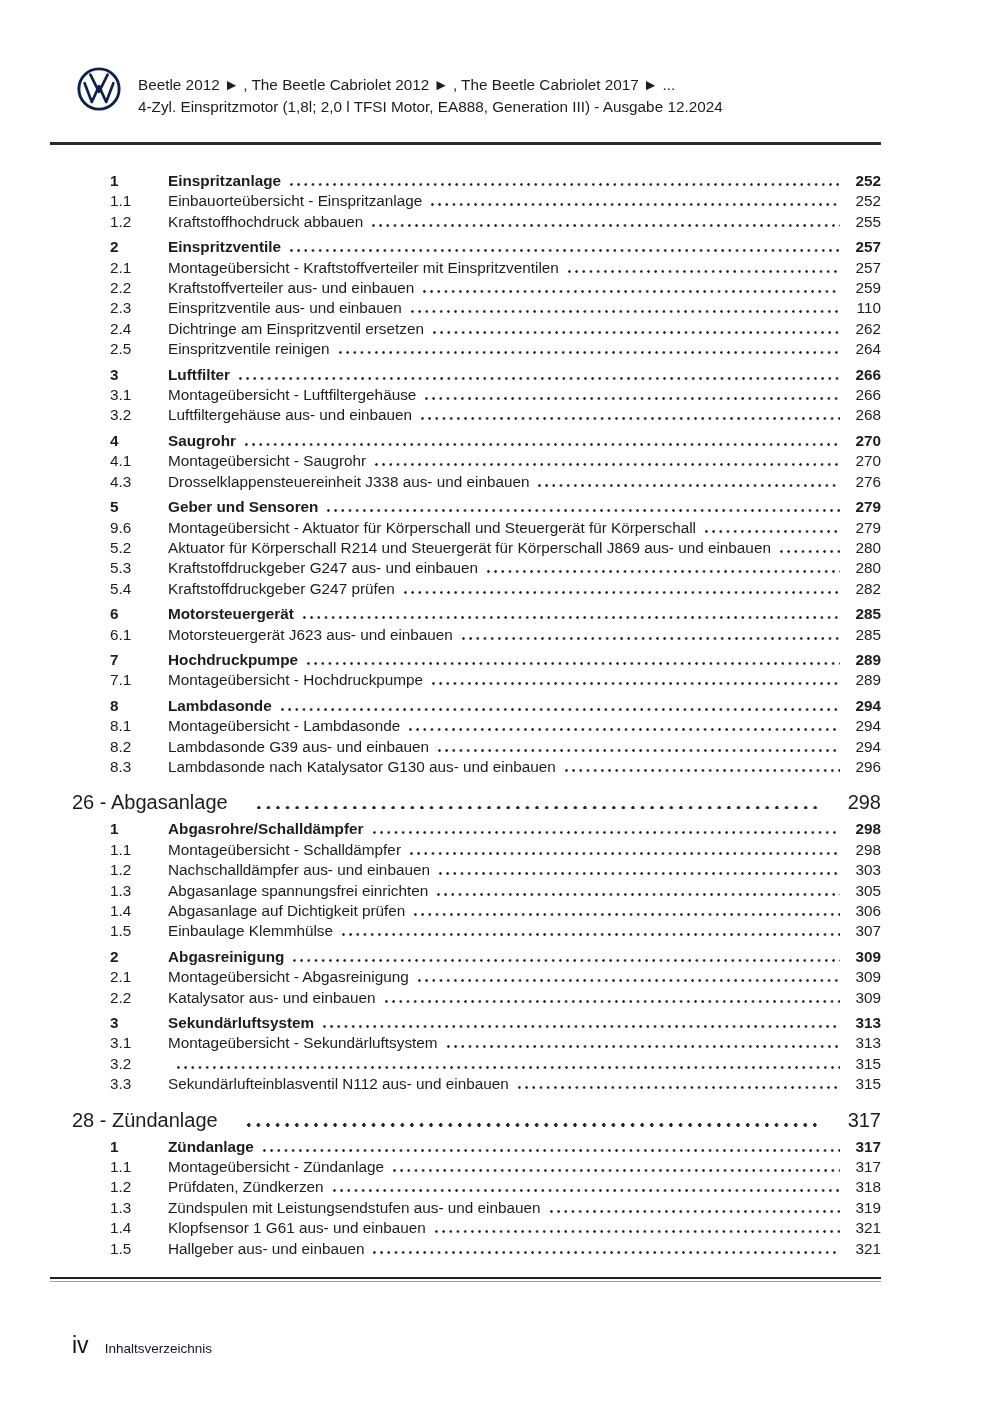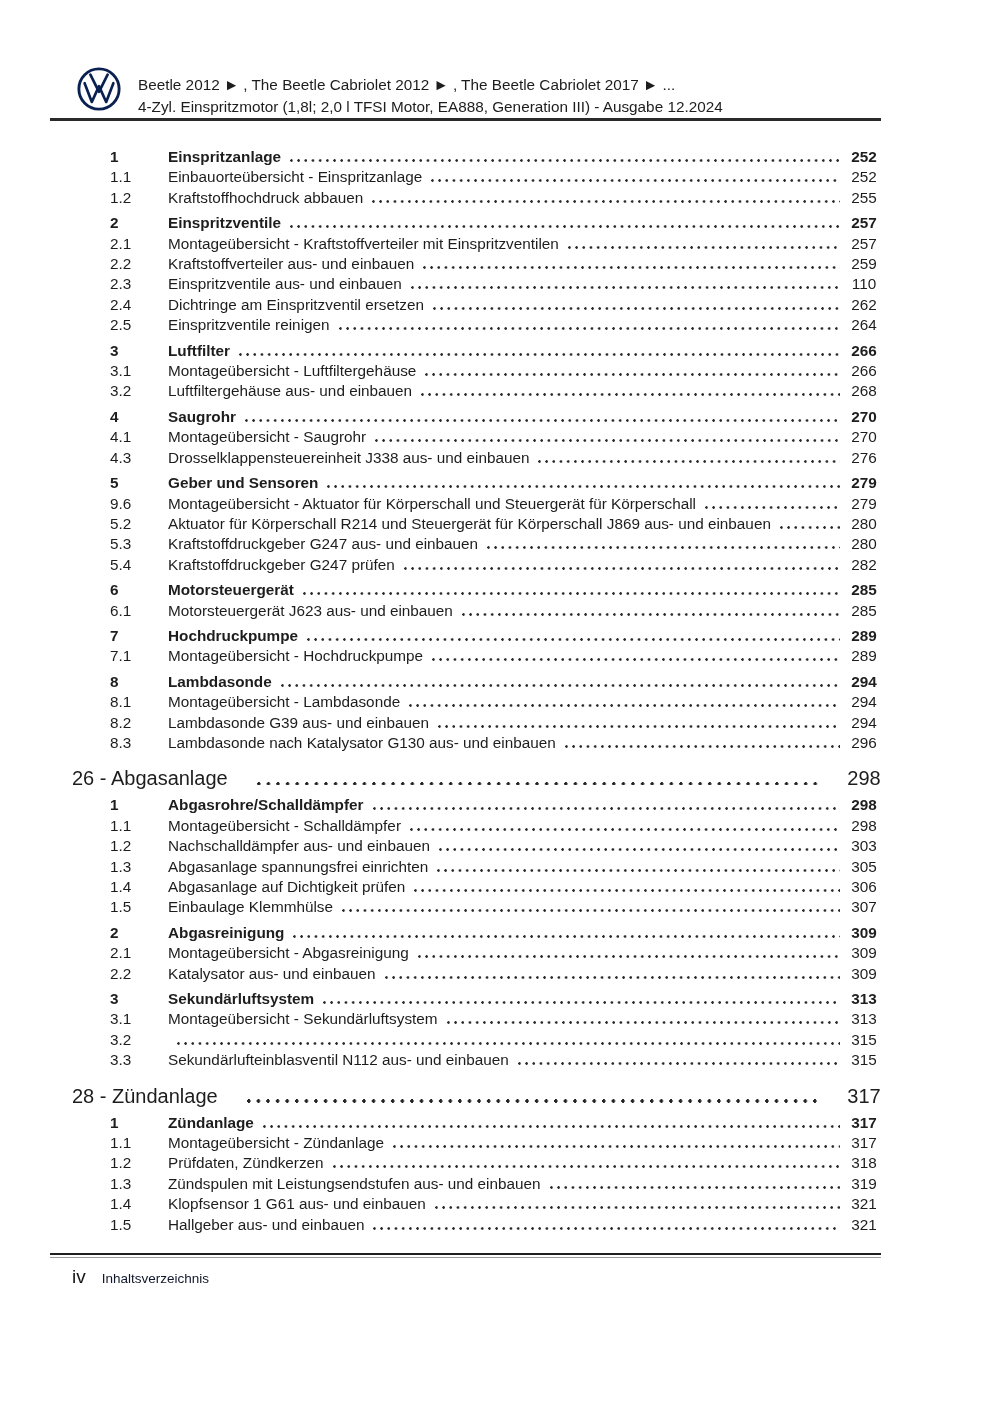--- a/index.html
+++ b/index.html
@@ -5,21 +5,21 @@
   html,body{margin:0;padding:0;background:#ffffff;}
   .page{
     position:relative;
     width:999px;height:1413px;
     background:#ffffff;
     overflow:hidden;
     font-family:"Liberation Sans","DejaVu Sans",sans-serif;
     color:#1d1d1d;
   }
   
-  .header{position:relative;height:118px;}
+  .header{position:relative;height:142px;}
   .logo{position:absolute;left:76px;top:66px;width:46px;height:46px;}
   .header-text{position:absolute;left:138px;top:74px;font-size:15.3px;line-height:21.5px;color:#1d1d1d;}
   .rule-top{margin:0 118px 0 50px;border-top:3px solid #2a2a2a;}
   
   .toc{margin:26px 118px 0 72px;}
   .row{display:flex;align-items:baseline;font-size:15.3px;line-height:20.4px;}
   .row.sub,.row.section{padding-left:38px;}
   .row.section{font-weight:700;margin-top:5px;}
   .row.chapter{font-size:20px;line-height:24px;margin-top:13px;margin-bottom:4px;gap:20px;}
   .num{flex:none;width:58px;}
@@ -27,27 +27,27 @@
   .leader{
     flex:1;min-width:9px;height:3px;margin:0 7px 0 9px;
     background-image:radial-gradient(circle at 1.4px 1.5px,#2a2a2a 1.15px,transparent 1.45px);
     background-size:7.2px 3px;background-repeat:repeat-x;background-position:left bottom;
   }
   .row.chapter .leader{
     height:3.6px;
     background-image:radial-gradient(circle at 1.8px 1.8px,#242424 1.5px,transparent 1.85px);
     background-size:9.6px 3.6px;
   }
-  .pagenum{flex:none;min-width:34px;text-align:center;}
+  .pagenum{flex:none;min-width:34px;text-align:right;}
   
   .footer{margin-top:18px;}
   .rule-bottom{margin:0 118px 0 50px;height:2px;background:#1f1f1f;}
   .rule-bottom-shadow{margin:2px 118px 0 50px;height:1px;background:#9c9c9c;}
   .footer-text{margin:7px 118px 0 72px;display:flex;align-items:baseline;}
-  .footer-roman{font-size:19px;line-height:24px;color:#161616;}
+  .footer-roman{font-size:23px;line-height:24px;color:#161616;margin-top:44px;}
   .footer-label{font-size:13.5px;margin-left:16px;color:#0f172a;}
 </style>
 </head>
 <body>
 
 <div class="page">
 
   <div class="header">
     <div class="logo">
       <svg viewBox="-24 -24 48 48" width="46" height="46" aria-hidden="true">

